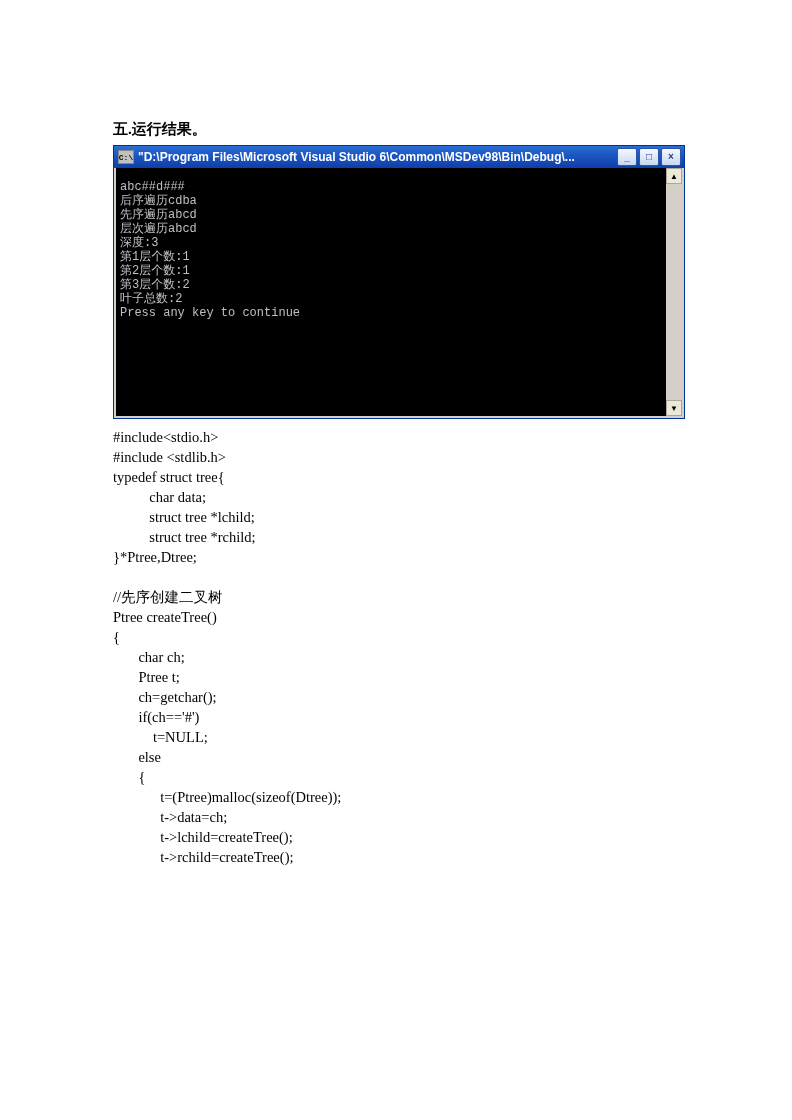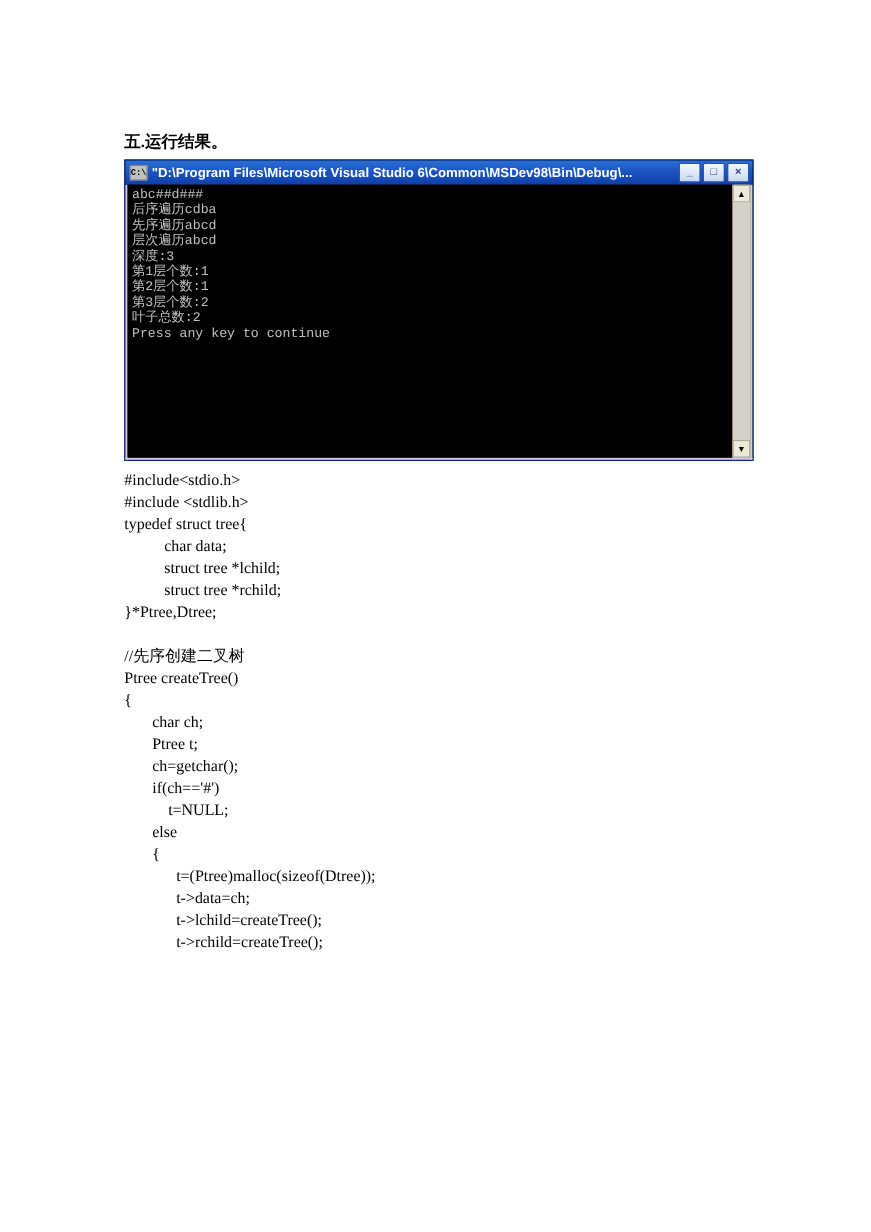--- a/index.html
+++ b/index.html
@@ -86,21 +86,21 @@
     border-right: 2px solid #d4d0c8;
     border-bottom: 2px solid #d4d0c8;
   }
   .console-body {
     flex: 1;
     background: #000;
     color: #c0c0c0;
     font-family: "NSimSun", "SimSun", "Courier New", monospace;
     font-size: 12px;
     line-height: 14px;
-    padding: 2px 4px;
+    padding: 12px 4px;
     height: 248px;
     box-sizing: border-box;
     white-space: pre;
   }
   .scrollbar {
     width: 16px;
     background: #d4d0c8;
     display: flex;
     flex-direction: column;
   }

